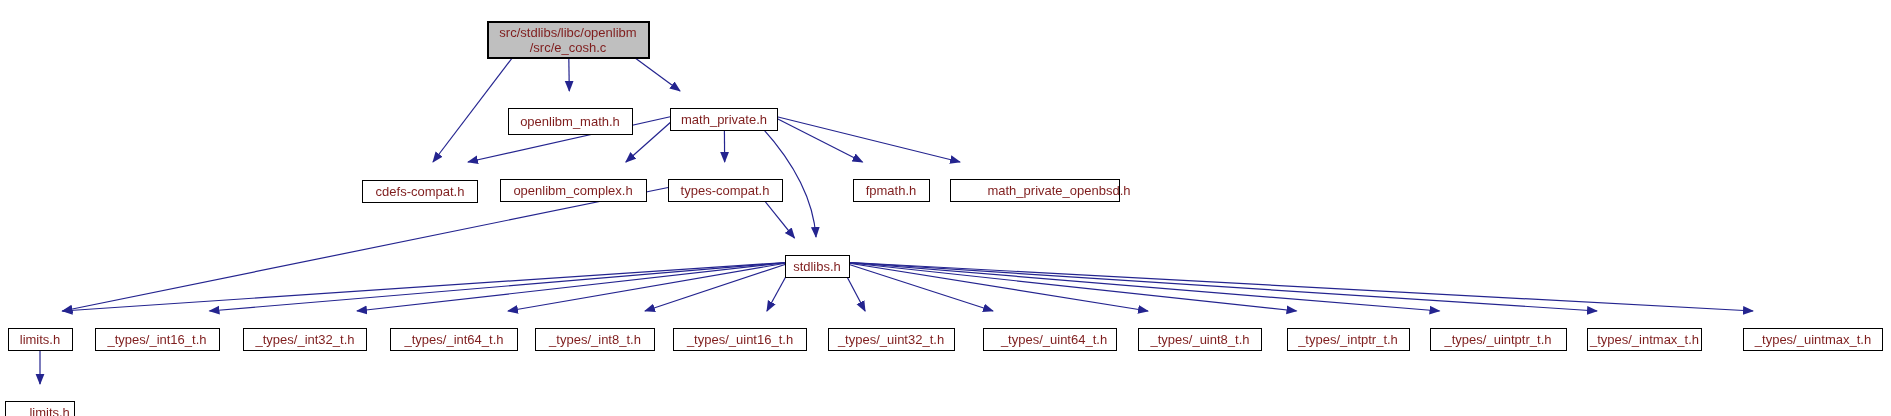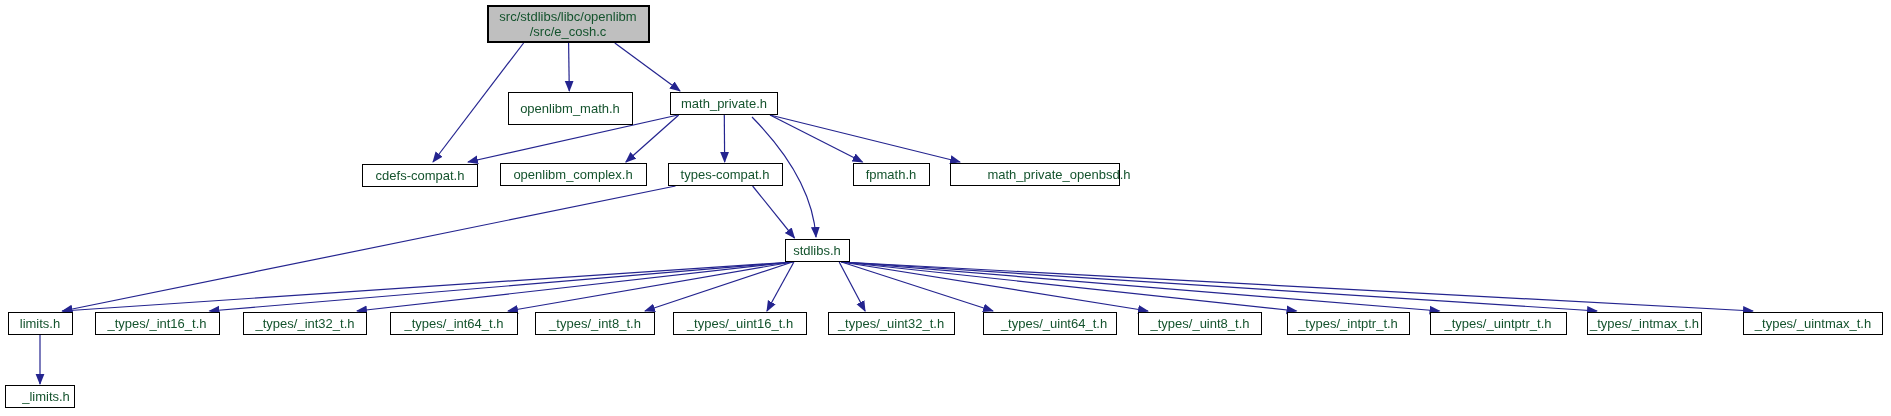--- a/index.html
+++ b/index.html
@@ -19,29 +19,30 @@
     position: absolute;
     left: 0; top: 0;
     width: 1891px;
     height: 416px;
   }
   .gnode {
     position: absolute;
     box-sizing: border-box;
     border: 1.4px solid #000000;
     background: #ffffff;
-    color: #14532d;
+    color: #7f1d1d;
     font-size: 13px;
     line-height: 15px;
     display: flex;
     align-items: center;
     justify-content: center;
     text-align: center;
     white-space: pre-line;
     cursor: pointer;
+    margin-top: 16px;
   }
   .gnode.root {
     background: #bfbfbf;
     border-width: 2px;
   }
 </style>
 </head>
 <body>
 
 <div class="graph-canvas" id="canvas">
@@ -75,21 +76,21 @@
         <path d="M841.5,262 L1296.5,311" stroke="#24248f" stroke-width="1.2" marker-end="url(#arrow)"></path>
         <path d="M841.5,262 L1439.5,311" stroke="#24248f" stroke-width="1.2" marker-end="url(#arrow)"></path>
         <path d="M841.5,262 L1597,311" stroke="#24248f" stroke-width="1.2" marker-end="url(#arrow)"></path>
         <path d="M841.5,262 L1753,311" stroke="#24248f" stroke-width="1.2" marker-end="url(#arrow)"></path>
         <path d="M40,335 L40,384" stroke="#24248f" stroke-width="1.2" marker-end="url(#arrow)"></path>
       </g>
   </svg>
 
 <div class="gnode root" style="left: 486.5px; top: 5px; width: 163px; height: 38px;">src/stdlibs/libc/openlibm
 /src/e_cosh.c</div>
-    <div class="gnode" style="left: 507.5px; top: 92px; width: 125px; height: 33px;">openlibm_math.h</div>
+    <div class="gnode" style="left: 507.5px; top: 92px; width: 125px; height: 27px;">openlibm_math.h</div>
     <div class="gnode" style="left: 670px; top: 92px; width: 108px; height: 23px;">math_private.h</div>
     <div class="gnode" style="left: 362px; top: 164px; width: 116px; height: 23px;">cdefs-compat.h</div>
     <div class="gnode" style="left: 499.5px; top: 163px; width: 147px; height: 23px;">openlibm_complex.h</div>
     <div class="gnode" style="left: 667.5px; top: 163px; width: 115px; height: 23px;">types-compat.h</div>
     <div class="gnode" style="left: 852.5px; top: 163px; width: 77px; height: 23px;">fpmath.h</div>
     <div class="gnode" style="left: 950px; top: 163px; width: 170px; height: 23px; padding-left: 48px;">math_private_openbsd.h</div>
     <div class="gnode" style="left: 784.5px; top: 239px; width: 65px; height: 23px;">stdlibs.h</div>
     <div class="gnode" style="left: 7.5px; top: 312px; width: 65px; height: 23px;">limits.h</div>
     <div class="gnode" style="left: 94.5px; top: 312px; width: 125px; height: 23px;">_types/_int16_t.h</div>
     <div class="gnode" style="left: 243px; top: 312px; width: 124px; height: 23px;">_types/_int32_t.h</div>

